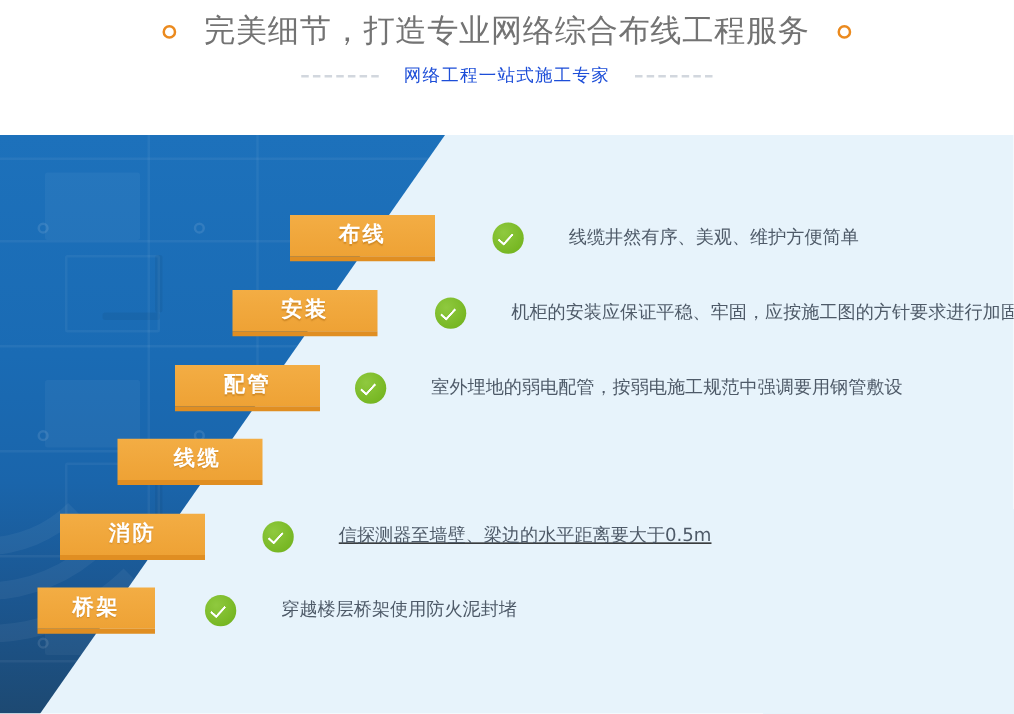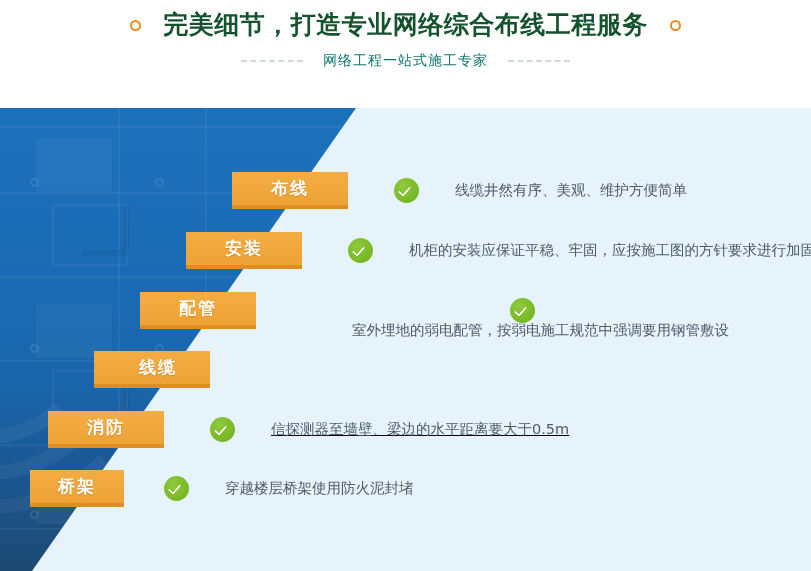--- a/index.html
+++ b/index.html
@@ -10,32 +10,32 @@
   }
   #stage{position:relative;width:811px;height:571px;overflow:hidden;background:#fff;}
 
   
   .header{position:absolute;left:0;top:0;width:811px;height:108px;background:#fff;}
   .title-row{
     position:absolute;left:0;top:6px;width:811px;height:38px;
     display:flex;align-items:center;justify-content:center;gap:22px;
   }
   .title-text{
-    font-size:25px;font-weight:bold;color:#14532d;letter-spacing:.5px;
+    font-size:25px;font-weight:normal;color:#737373;letter-spacing:.5px;
     white-space:nowrap;line-height:38px;
   }
   .ring{
     width:11px;height:11px;border:2px solid #eb8a1e;border-radius:50%;
     box-sizing:border-box;flex:0 0 auto;
   }
   .sub-row{
     position:absolute;left:0;top:48px;width:811px;height:26px;
     display:flex;align-items:center;justify-content:center;gap:20px;
   }
-  .sub-text{font-size:14px;color:#0f766e;white-space:nowrap;letter-spacing:1px;}
+  .sub-text{font-size:14px;color:#1d4ed8;white-space:nowrap;letter-spacing:1px;}
   .dashline{
     width:62px;height:0;border-top:2px dashed #d2d7de;flex:0 0 auto;
   }
 
   
   .body-bg{position:absolute;left:0;top:108px;width:811px;height:463px;background:#e7f3fb;}
 
   
   .wedge{
     position:absolute;left:0;top:108px;width:811px;height:463px;
@@ -175,21 +175,21 @@
   <div class="row" style="left:394px;top:178px;">
     <span class="check"></span>
     <span class="rtext" style="margin-left:36px;font-family:Liberation Serif, serif;">线缆井然有序、美观、维护方便简单</span>
   </div>
 
   <div class="row" style="left:348px;top:238px;">
     <span class="check"></span>
     <span class="rtext" style="margin-left:36px;">机柜的安装应保证平稳、牢固，应按施工图的方针要求进行加固</span>
   </div>
 
-  <div class="row" style="left:316px;top:298px;flex-direction:column;">
+  <div class="row" style="left:284px;top:298px;">
     <span class="check"></span>
     <span class="rtext" style="margin-left:36px;">室外埋地的弱电配管，按弱电施工规范中强调要用钢管敷设</span>
   </div>
 
 
   <div class="row" style="left:210px;top:417px;text-decoration:underline;">
     <span class="check"></span>
     <span class="rtext" style="margin-left:36px;">信探测器至墙壁、梁边的水平距离要大于0.5m</span>
   </div>
 

